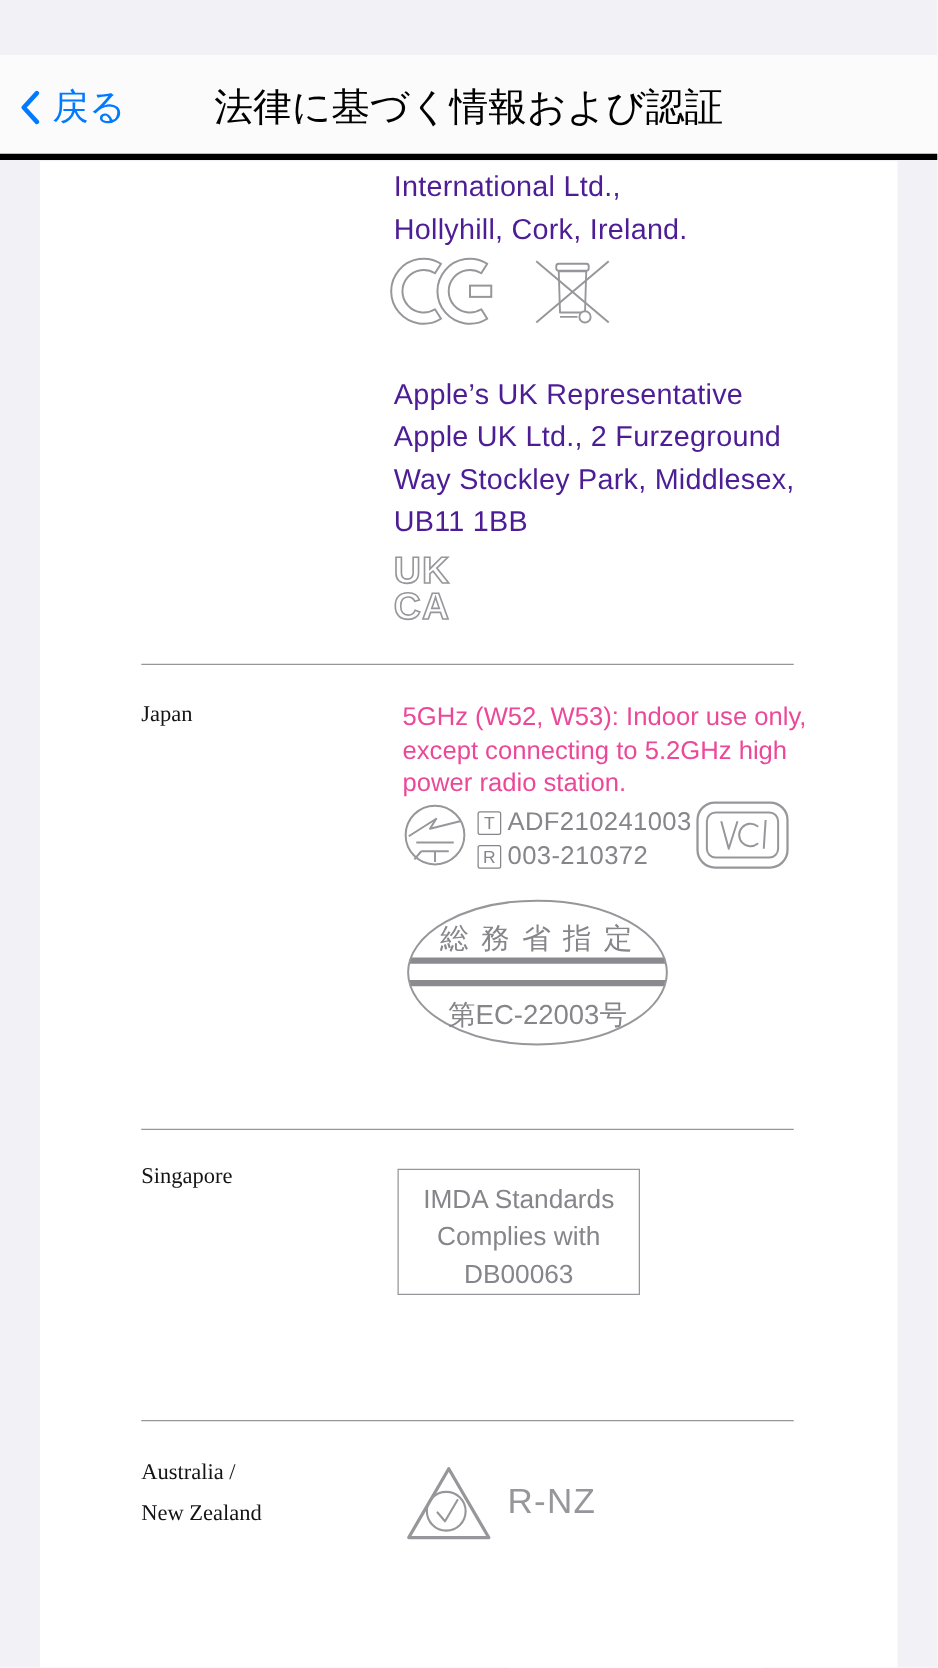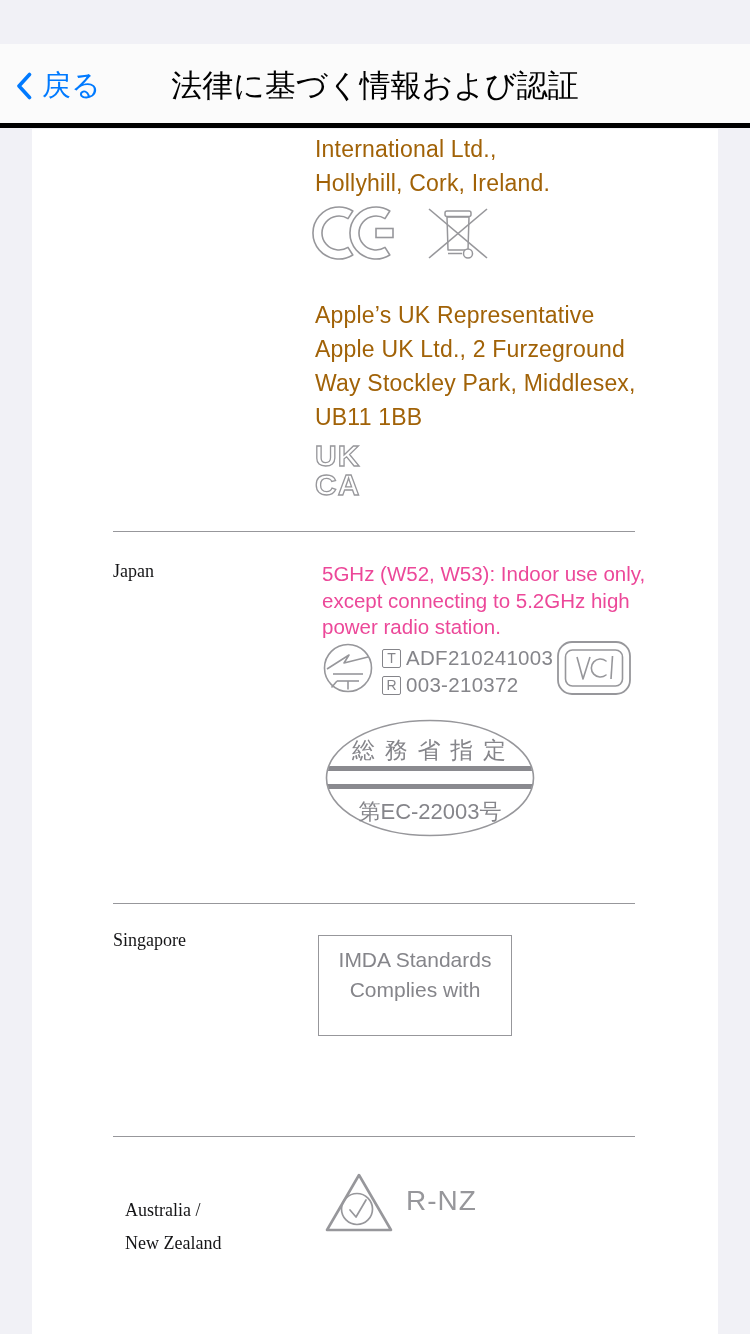--- a/index.html
+++ b/index.html
@@ -41,21 +41,21 @@
   }
   .back-label { color:#007aff; font-size:29px; }
   .nav-title {
     position:absolute; left:50%; top:0; transform:translateX(-50%);
     height:83px; line-height:83px; white-space:nowrap;
     font-size:31px; font-weight:normal; color:#000;
   }
   
   .content { position:absolute; top:129px; left:0; right:0; bottom:0; background:#f1f1f6; }
   .doc-page { position:absolute; left:32px; top:0; width:686px; bottom:0; background:#ffffff; }
-  .body-lines { position:absolute; font-size:23px; line-height:34px; color:#a16207; letter-spacing:.2px; }
+  .body-lines { position:absolute; font-size:23px; line-height:34px; color:#4c1d95; letter-spacing:.2px; }
   .body-lines span { display:block; }
   .country-label { position:absolute; left:81px; font-size:18px; color:#141416; line-height:33px;font-family:Liberation Serif, serif; }
   .divider { position:absolute; left:81px; width:522px; height:1px; background:#97979b; }
   .note-lines { position:absolute; font-size:20.5px; line-height:26.5px; color:#ec4899; }
   .note-lines span { display:block; }
   .cert-row { position:absolute; display:flex; align-items:center; }
   .tr-row { position:absolute; display:flex; align-items:center; gap:5px; }
   .tr-box {
     width:19px; height:19px; border:1.5px solid #85858a; border-radius:2px;
     font-size:14px; color:#85858a; display:flex; align-items:center; justify-content:center;
@@ -193,25 +193,26 @@
       <text x="107" y="102" text-anchor="middle" font-family="Liberation Sans, sans-serif" font-size="22" fill="#85858a">第EC-22003号</text>
     </svg>
 
     <div class="divider" style="top:774px;"></div>
 
     <div class="country-label" style="top:795px;">Singapore</div>
 
     <div class="imda-box" style="top:806px;">
       <span>IMDA Standards</span>
       <span>Complies with</span>
+      <span>DB00063</span>
     </div>
 
     <div class="divider" style="top:1007px;"></div>
 
-    <div class="country-label" style="top:1065px;margin-left:12px;">
+    <div class="country-label" style="top:1032px;">
       <span style="display:block;">Australia /</span>
       <span style="display:block;">New Zealand</span>
     </div>
 
     <svg style="position:absolute; left:288px; top:1039px;" width="78" height="68" viewBox="0 0 78 68">
       <path d="M39,7 L71,62 L7,62 Z" fill="none" stroke="#97979b" stroke-width="2.6" stroke-linejoin="round"></path>
       <circle cx="37" cy="41" r="15.5" fill="none" stroke="#97979b" stroke-width="1.7"></circle>
       <path d="M30,42 L36,49 L46,32" fill="none" stroke="#97979b" stroke-width="1.7" stroke-linecap="round" stroke-linejoin="round"></path>
     </svg>
     <div class="rnz-label" style="left:374px; top:1056px;">R-NZ</div>

